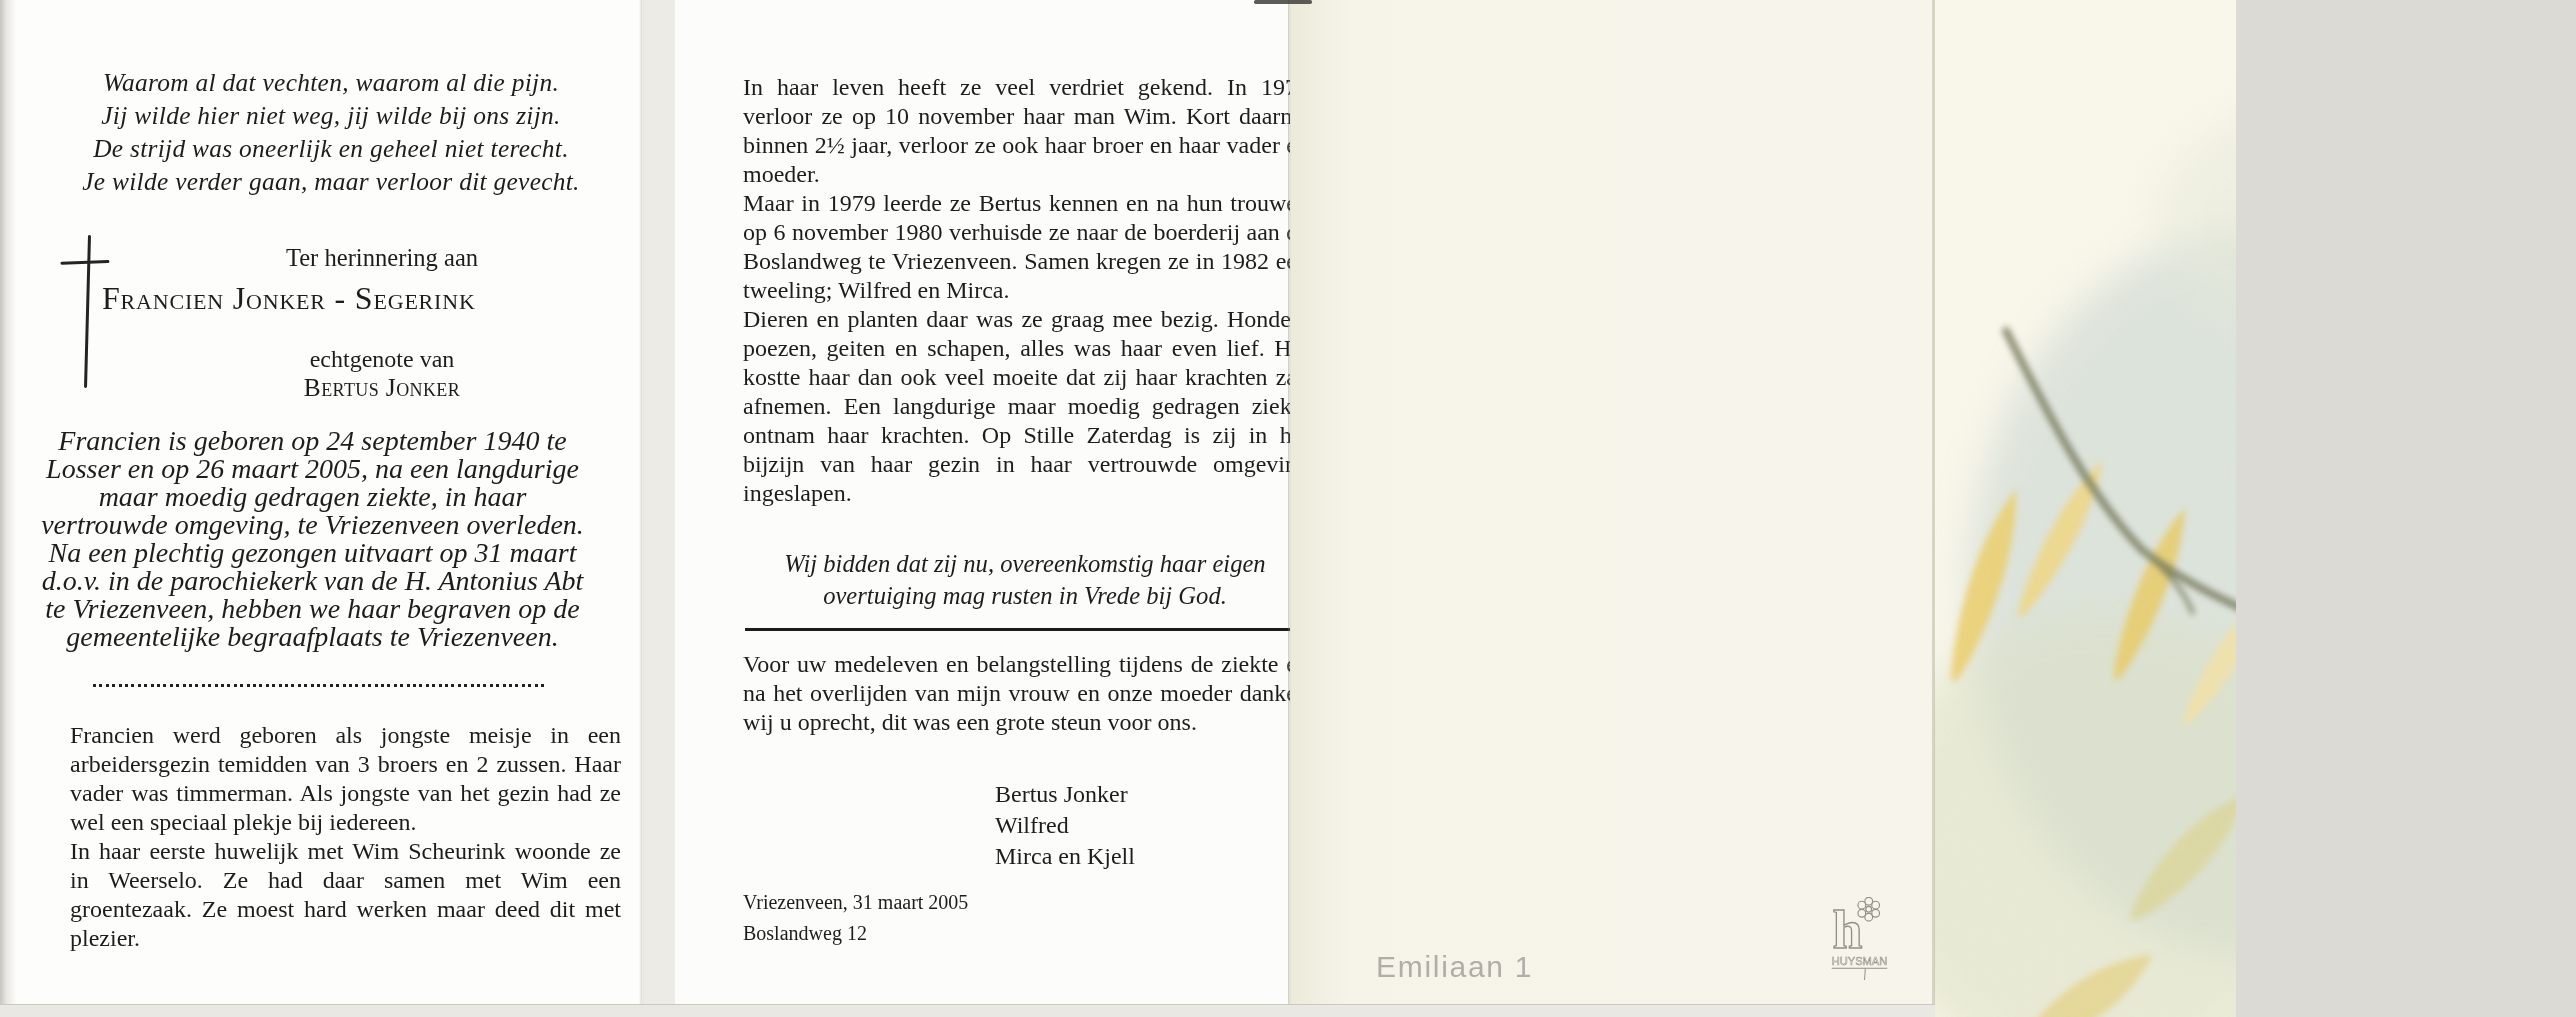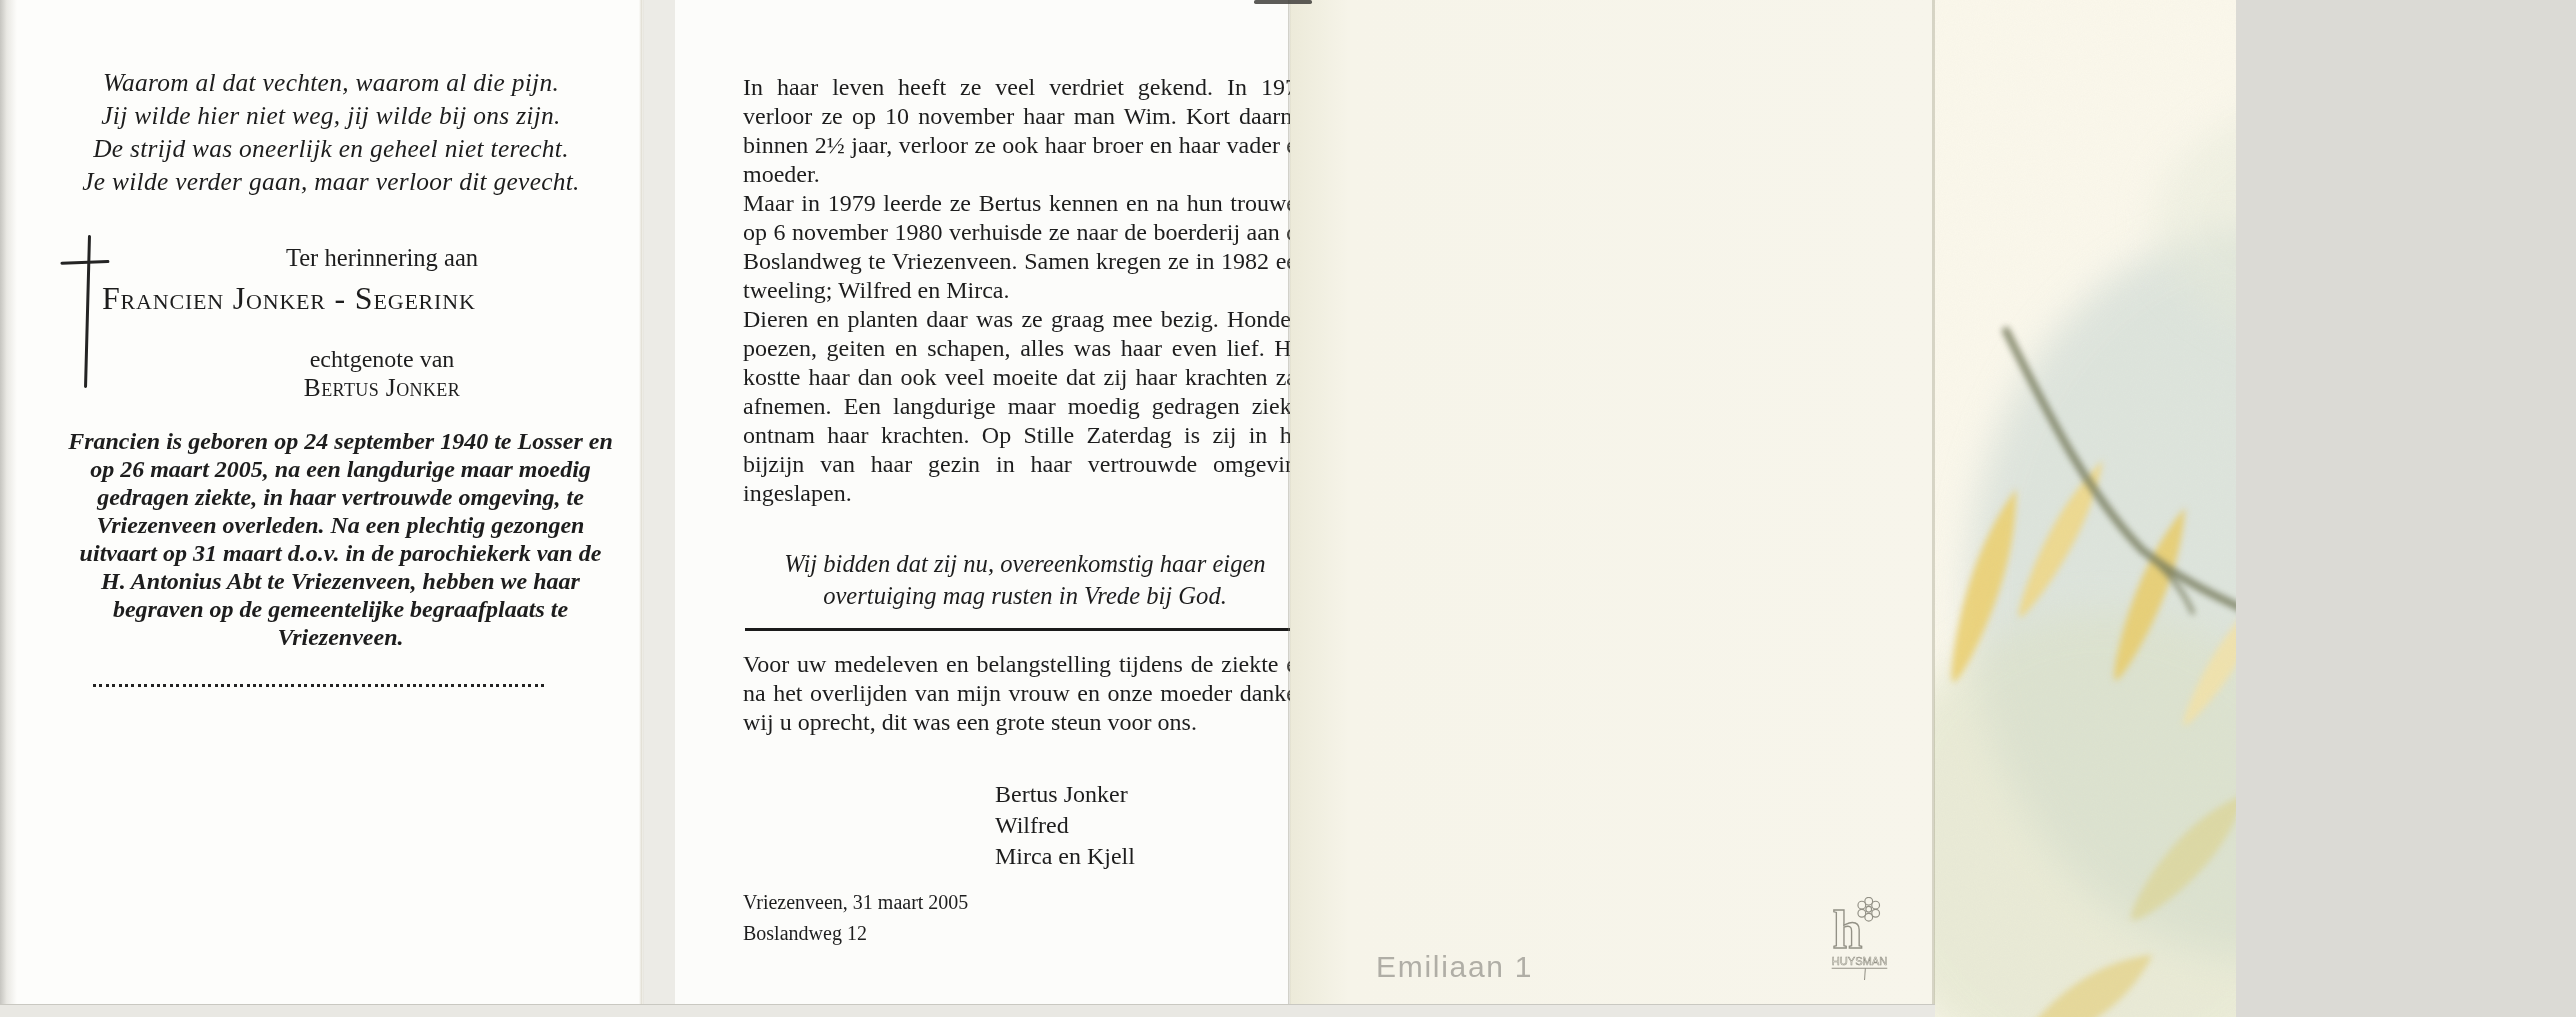--- a/index.html
+++ b/index.html
@@ -22,22 +22,22 @@
           font-style:italic; font-size:25.4px; line-height:33px; letter-spacing:0.3px; }
   .cross { left:41px; top:232px; width:78px; height:161px; transform:rotate(.5deg); }
   .cross .v { position:absolute; left:28px; top:3.4px; width:3.4px; height:153px; background:#242424; border-radius:1.7px; transform:rotate(1deg); }
   .cross .h { position:absolute; left:1.7px; top:29px; width:49px; height:3.4px; background:#242424; border-radius:1.7px; transform:rotate(-2.5deg); }
   .memorial-heading { left:119px; top:244px; width:492px; text-align:center; font-size:24.6px; }
   .deceased-name { left:85px; top:280px; width:560px; text-align:left;
                    font-variant:small-caps; font-size:32px; letter-spacing:0.8px; }
   .spouse-label { left:119px; top:346px; width:492px; text-align:center; font-size:24px; }
   .spouse-name  { left:119px; top:373px; width:492px; text-align:center;
                   font-variant:small-caps; font-size:25.4px; letter-spacing:0.4px; }
-  .life-dates { left:48px; top:427px; width:551px; text-align:center;
-                font-style:italic; font-size:24px; line-height:28px;font-weight:bold; }
+  .life-dates { left:20px; top:427px; width:551px; text-align:center;
+                font-style:italic; font-size:28px; line-height:28px; }
   .dotted-divider { left:76px; top:684px; width:451px; height:3.4px;
         background-image:repeating-linear-gradient(to right,#222 0 3px, transparent 3px 6.4px); }
   .bio { left:53px; top:721px; width:551px; font-size:24px; line-height:29px; text-align:justify; }
   .bio p, .life p { margin:0; }
 
   
   .life { left:68px; top:73px; width:566px; font-size:24px; line-height:29px; text-align:justify; }
   .prayer { left:89px; top:548px; width:522px; text-align:center;
             font-style:italic; font-size:24.6px; line-height:32px; }
   .rule { left:70px; top:628px; width:562px; height:2.5px; background:#1b1b1b; }
@@ -85,20 +85,22 @@
     <div class="blk memorial-heading">Ter herinnering aan</div>
     <div class="blk deceased-name">Francien Jonker - Segerink</div>
     <div class="blk spouse-label">echtgenote van</div>
     <div class="blk spouse-name">Bertus Jonker</div>
 
     <div class="blk life-dates">Francien is geboren op 24 september 1940 te Losser en op 26 maart 2005, na een langdurige maar moedig gedragen ziekte, in haar vertrouwde omgeving, te Vriezenveen overleden. Na een plechtig gezongen uitvaart op 31 maart d.o.v. in de parochiekerk van de H. Antonius Abt te Vriezenveen, hebben we haar begraven op de gemeentelijke begraafplaats te Vriezenveen.</div>
 
     <div class="blk dotted-divider"></div>
 
     <div class="blk bio">
+      <p>Francien werd geboren als jongste meisje in een arbeidersgezin temidden van 3 broers en 2 zussen. Haar vader was timmerman. Als jongste van het gezin had ze wel een speciaal plekje bij iedereen.</p>
+      <p>In haar eerste huwelijk met Wim Scheurink woonde ze in Weerselo. Ze had daar samen met Wim een groentezaak. Ze moest hard werken maar deed dit met plezier.</p>
     </div>
   </div>
 
   <div class="panel panel-front-right">
     <div class="blk life">
       <p>In haar leven heeft ze veel verdriet gekend. In 1977 verloor ze op 10 november haar man Wim. Kort daarna, binnen 2½ jaar, verloor ze ook haar broer en haar vader en moeder.</p>
       <p>Maar in 1979 leerde ze Bertus kennen en na hun trouwen op 6 november 1980 verhuisde ze naar de boerderij aan de Boslandweg te Vriezenveen. Samen kregen ze in 1982 een tweeling; Wilfred en Mirca.</p>
       <p>Dieren en planten daar was ze graag mee bezig. Honden, poezen, geiten en schapen, alles was haar even lief. Het kostte haar dan ook veel moeite dat zij haar krachten zag afnemen. Een langdurige maar moedig gedragen ziekte ontnam haar krachten. Op Stille Zaterdag is zij in het bijzijn van haar gezin in haar vertrouwde omgeving ingeslapen.</p>
     </div>
 

